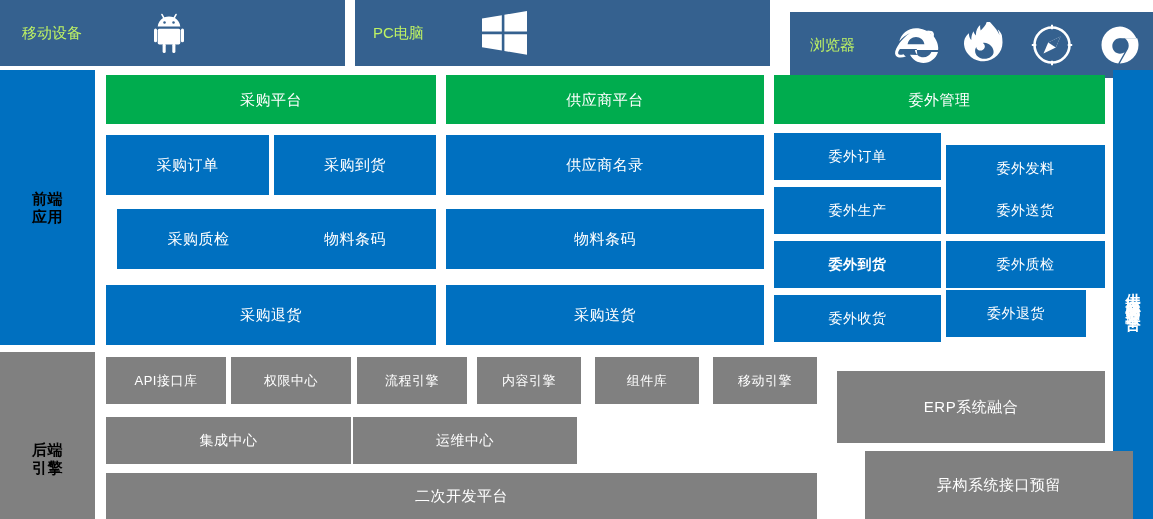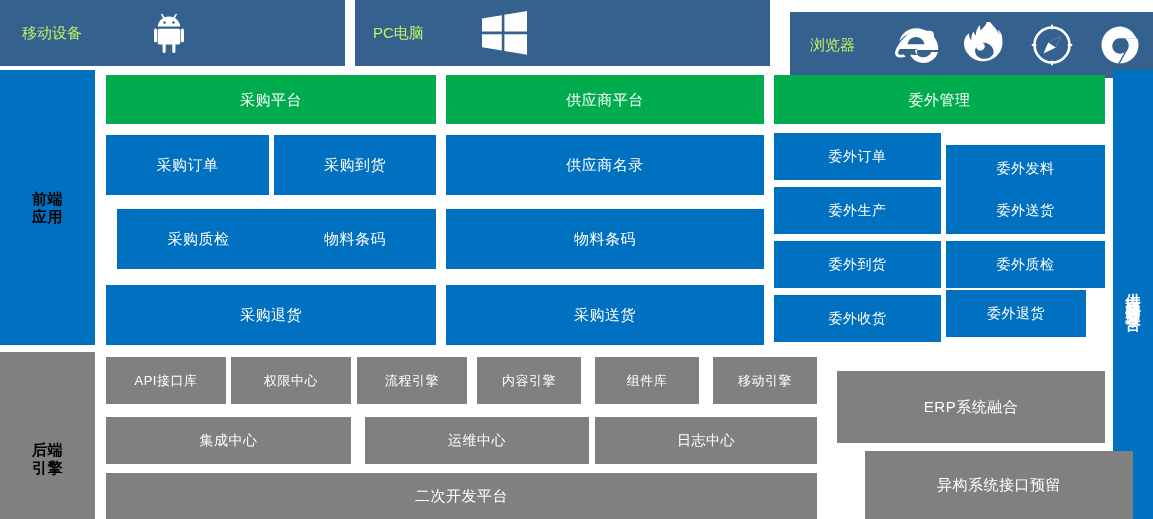--- a/index.html
+++ b/index.html
@@ -165,40 +165,39 @@
   <div class="tile blue t15" style="left:446px;top:135px;width:318px;height:60px;">供应商名录</div>
   <div class="tile blue t15" style="left:446px;top:209px;width:318px;height:60px;">物料条码</div>
   <div class="tile blue t15" style="left:446px;top:285px;width:318px;height:60px;">采购送货</div>
 
   <div class="tile blue t14" style="left:774px;top:133px;width:167px;height:47px;">委外订单</div>
   <div class="tile blue t14" style="left:946px;top:133px;width:159px;height:47px;margin-top:12px;">委外发料</div>
 
   <div class="tile blue t14" style="left:774px;top:187px;width:167px;height:47px;">委外生产</div>
   <div class="tile blue t14" style="left:946px;top:187px;width:159px;height:47px;">委外送货</div>
 
-  <div class="tile blue t14" style="left:774px;top:241px;width:167px;height:47px;">委外到货</div>
+  <div class="tile blue t14" style="left:774px;top:241px;width:167px;height:47px;font-weight:bold;">委外到货</div>
   <div class="tile blue t14" style="left:946px;top:241px;width:159px;height:47px;">委外质检</div>
 
   <div class="tile blue t14" style="left:774px;top:295px;width:167px;height:47px;">委外收货</div>
   <div class="tile blue t14" style="left:946px;top:290px;width:140px;height:47px;">委外退货</div>
 
   <div class="tile gray" style="left:0;top:352px;width:95px;height:213px;flex-direction:column;">
     <span class="railtext">后端</span>
     <span class="railtext">引擎</span>
   </div>
 
   <div class="tile gray t13" style="left:106px;top:357px;width:120px;height:47px;">API接口库</div>
   <div class="tile gray t13" style="left:231px;top:357px;width:120px;height:47px;">权限中心</div>
   <div class="tile gray t13" style="left:357px;top:357px;width:110px;height:47px;">流程引擎</div>
   <div class="tile gray t13" style="left:477px;top:357px;width:104px;height:47px;">内容引擎</div>
   <div class="tile gray t13" style="left:595px;top:357px;width:104px;height:47px;">组件库</div>
   <div class="tile gray t13" style="left:713px;top:357px;width:104px;height:47px;">移动引擎</div>
 
   <div class="tile gray t14" style="left:106px;top:417px;width:245px;height:47px;">集成中心</div>
-  <div class="tile gray t14" style="left:365px;top:417px;width:224px;height:47px;">运维中心</div>
-  <div class="tile gray t14" style="left:595px;top:417px;width:222px;height:47px;">日志中心</div>
+  <div class="tile gray t14" style="left:353px;top:417px;width:224px;height:47px;">运维中心</div>
 
   <div class="tile gray t15" style="left:106px;top:473px;width:711px;height:46px;">二次开发平台</div>
 
   <div class="tile gray t15" style="left:837px;top:365px;width:268px;height:72px;margin-top:6px;">ERP系统融合</div>
   <div class="tile gray t15" style="left:837px;top:451px;width:268px;height:68px;margin-left:28px;">异构系统接口预留</div>
 
 </div>
 
 </body></html>

